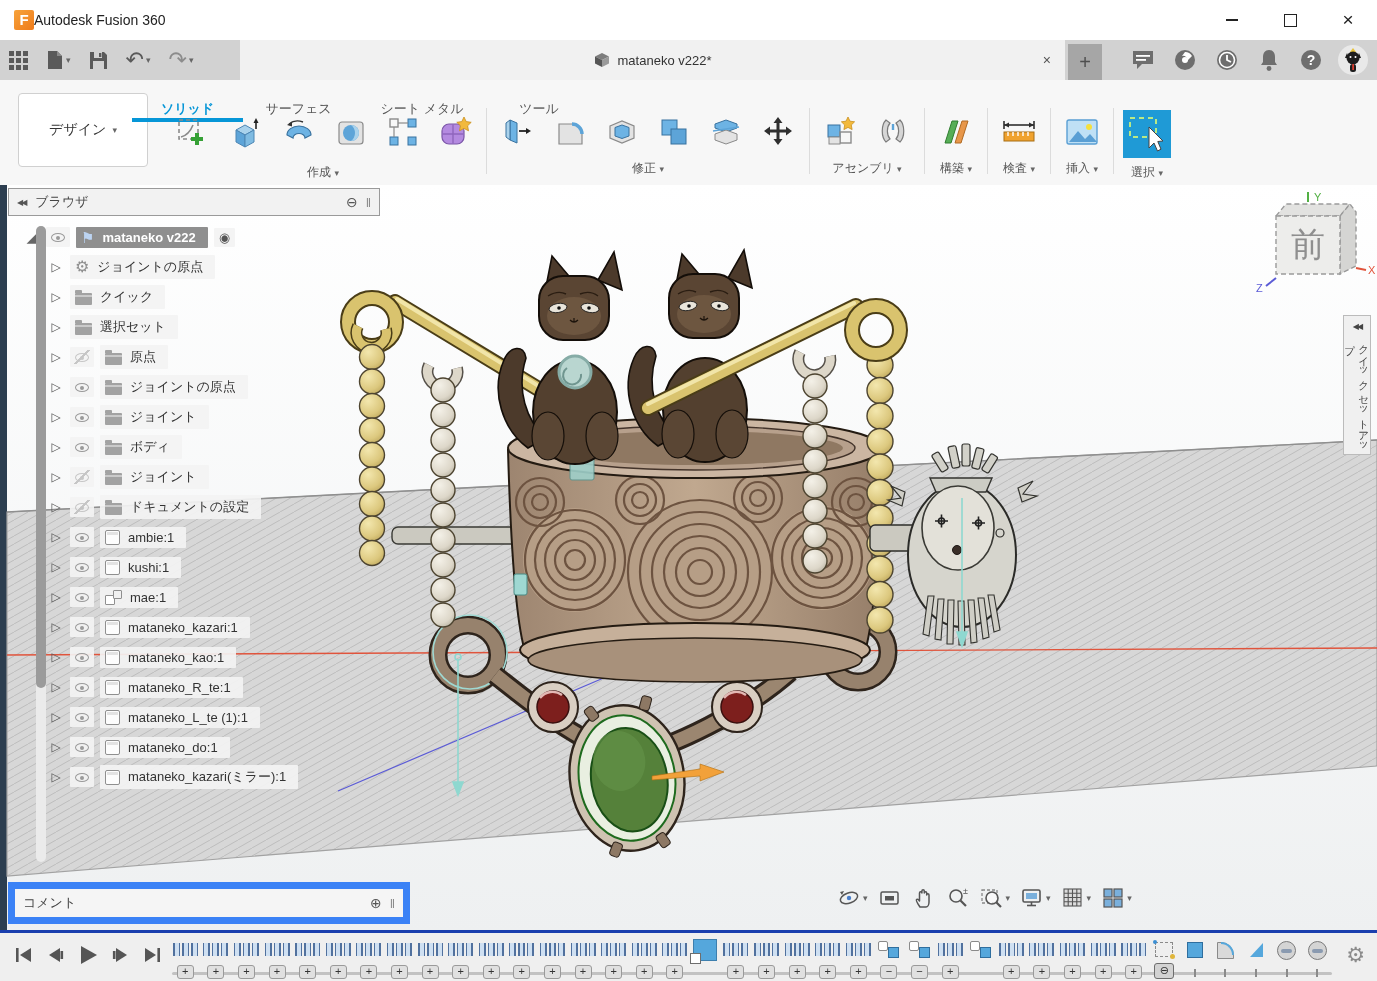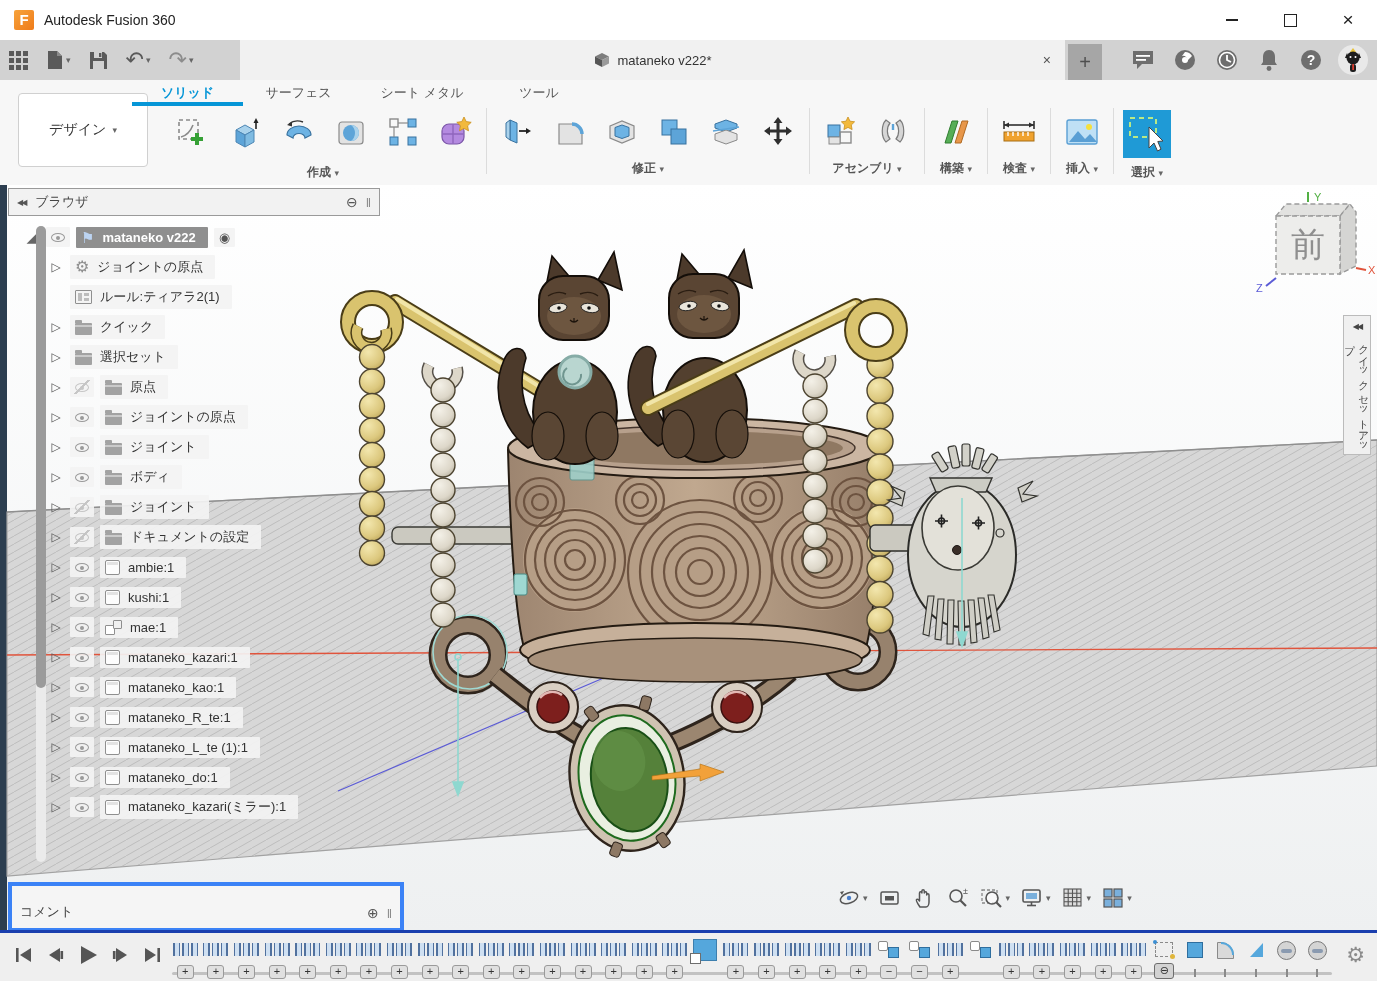--- a/index.html
+++ b/index.html
@@ -3,21 +3,21 @@
 <meta charset="utf-8">
 <style>
   html,body{margin:0;padding:0;background:#fff;width:1377px;height:981px;overflow:hidden;
     font-family:"Liberation Sans","DejaVu Sans",sans-serif;-webkit-font-smoothing:antialiased;}
   #app{position:relative;width:1377px;height:981px;background:#fff;box-shadow:inset 0 0 0 1px #1c4e86;}
 
   
   .titlebar{position:absolute;left:0;top:0;width:100%;height:40px;background:#fff;display:flex;align-items:center;}
   .fusion-logo{width:20px;height:20px;margin-left:14px;background:linear-gradient(135deg,#f7a33b,#ef7b1a);
     color:#fff;font-weight:bold;font-size:15px;text-align:center;line-height:20px;border-radius:2px;}
-  .win-title{margin-left:10px;font-size:14px;color:#222;}
+  .win-title{margin-left:0;font-size:14px;color:#222;}
   .win-controls{position:absolute;right:0;top:0;height:40px;display:flex;}
   .win-btn{width:58px;height:40px;display:flex;align-items:center;justify-content:center;color:#222;font-size:15px;cursor:default;}
   .win-btn .sq{width:11px;height:11px;border:1.2px solid #222;}
   .win-btn .mini{width:12px;height:1.5px;background:#222;}
 
   
   .qat{position:absolute;left:0;top:40px;width:100%;height:40px;background:#d2d2d2;display:flex;align-items:center;}
   .qat-btn{height:40px;padding:0 9px;display:flex;align-items:center;gap:2px;color:#555;}
   .caret{font-size:9px;color:#666;}
   .doc-tab{position:absolute;left:240px;top:40px;width:825px;height:40px;background:#f1f1f1;
@@ -25,25 +25,25 @@
   .doc-tab .close-x{position:absolute;right:14px;font-size:14px;color:#555;}
   .new-tab{position:absolute;left:1068px;top:44px;width:34px;height:36px;background:#a6a6a6;
     display:flex;align-items:center;justify-content:center;font-size:20px;color:#4e4e4e;}
   .app-icons{position:absolute;right:8px;top:40px;height:40px;display:flex;align-items:center;gap:10px;}
   .app-ic{width:32px;height:32px;display:flex;align-items:center;justify-content:center;}
 
   
   .ribbon{position:absolute;left:0;top:80px;width:100%;height:106px;background:#f7f7f7;border-bottom:1px solid #c9c9c9;}
   .ws-btn{position:absolute;left:18px;top:13px;width:128px;height:72px;background:#fff;border:1px solid #d0d0d0;border-radius:4px;
     display:flex;align-items:center;justify-content:center;font-size:14px;color:#333;gap:6px;}
-  .rtabs{position:absolute;left:132px;top:2px;display:flex;height:24px;}
+  .rtabs{position:absolute;left:132px;top:18px;display:flex;height:24px;}
   .rtab{padding:0 4px;min-width:103px;text-align:center;font-size:13px;color:#555;line-height:22px;border-bottom:4px solid transparent;}
   .rtab.active{color:#0696d7;border-bottom-color:#0696d7;font-weight:bold;}
   .rgroups{position:absolute;left:165px;top:26px;display:flex;align-items:flex-start;height:78px;}
-  .rgroup{display:flex;flex-direction:column;align-items:center;font-weight:bold;}
+  .rgroup{display:flex;flex-direction:column;align-items:center;}
   .rgroup .icons{display:flex;}
   .tbtn{width:52px;height:52px;display:flex;align-items:center;justify-content:center;}
   .tbtn.big{width:56px;height:56px;}
   .glabel{font-size:12px;color:#555;margin-top:2px;}
   .gsep{width:1px;height:66px;background:#dcdcdc;margin:2px 5px 0 5px;}
 
   
   #scene{position:absolute;left:0;top:0;z-index:1;}
   .rings circle{fill:none;stroke:#6d5340;stroke-width:2.2;}
 
@@ -82,22 +82,22 @@
   .ti-contact{width:13px;height:14px;border-left:2.6px solid #7a7a7a;border-right:2.6px solid #7a7a7a;}
   .ti-contact::before{content:"";position:absolute;left:2px;right:2px;top:6px;height:2px;background:#d23b2f;}
   .ti-contact::after{content:"";position:absolute;left:50%;top:0;width:2px;height:4px;margin-left:-1px;background:#d23b2f;}
   .ti-cube{width:13px;height:13px;border:1.6px solid #8f8f8f;border-radius:2px;background:#fdfdfd;}
   .ti-cube::before{content:"";position:absolute;left:1px;top:1px;right:1px;height:3px;background:#e3e3e3;}
   .ti-cubes{width:17px;height:15px;}
   .ti-cubes::before{content:"";position:absolute;left:0;bottom:0;width:8px;height:8px;border:1.5px solid #8f8f8f;background:#fff;border-radius:1px;}
   .ti-cubes::after{content:"";position:absolute;right:0;top:0;width:7px;height:7px;border:1.5px solid #8f8f8f;background:#f0f0f0;border-radius:1px;}
 
   
-  .comments{position:absolute;left:8px;top:882px;width:372px;height:28px;z-index:5;background:#f5f5f5;border:4px solid #3b82f6;
-    display:flex;align-items:flex-end;padding:7px 8px;font-size:13px;color:#444;}
+  .comments{position:absolute;left:8px;top:882px;width:372px;height:28px;z-index:5;background:#f5f5f5;border:7px solid #3b82f6;
+    display:flex;align-items:center;padding:0 8px;font-size:13px;color:#444;}
   .comments .sp{flex:1;}
 
   
   .viewcube{position:absolute;left:1252px;top:190px;z-index:5;}
   .qside{position:absolute;left:1343px;top:315px;width:26px;height:132px;z-index:5;background:#f0f0f0;border:1px solid #bbb;
     display:flex;flex-direction:column;align-items:center;padding-top:6px;gap:6px;}
   .qside .chev{font-size:8px;letter-spacing:-2px;color:#444;}
   .qside .vtext{writing-mode:vertical-rl;font-size:10.5px;color:#444;}
 
   
@@ -777,27 +777,20 @@
             <span class="radio-chip">◉</span>
           </div>
           <div class="tree-row">
             <span class="tw-arrow">▷</span>
             <span class="chip">
               <span class="tw-icon ti-gear">⚙</span>
               <span>ジョイントの原点</span>
             </span>
           </div>
           <div class="tree-row">
-            <span class="tw-arrow"></span>
-            <span class="chip">
-              <span class="tw-icon ti-units"></span>
-              <span>ルール:ティアラ2(1)</span>
-            </span>
-          </div>
-          <div class="tree-row">
             <span class="tw-arrow">▷</span>
             <span class="chip">
               <span class="tw-icon ti-folder"></span>
               <span>クイック</span>
             </span>
           </div>
           <div class="tree-row">
             <span class="tw-arrow">▷</span>
             <span class="chip">
               <span class="tw-icon ti-folder"></span>

